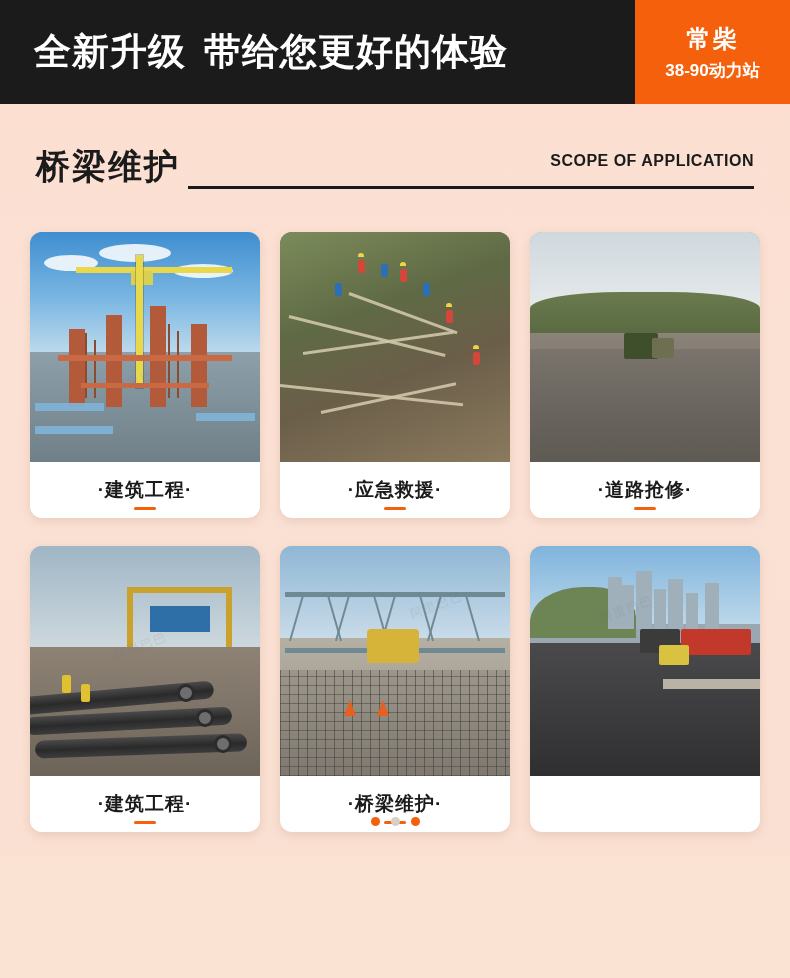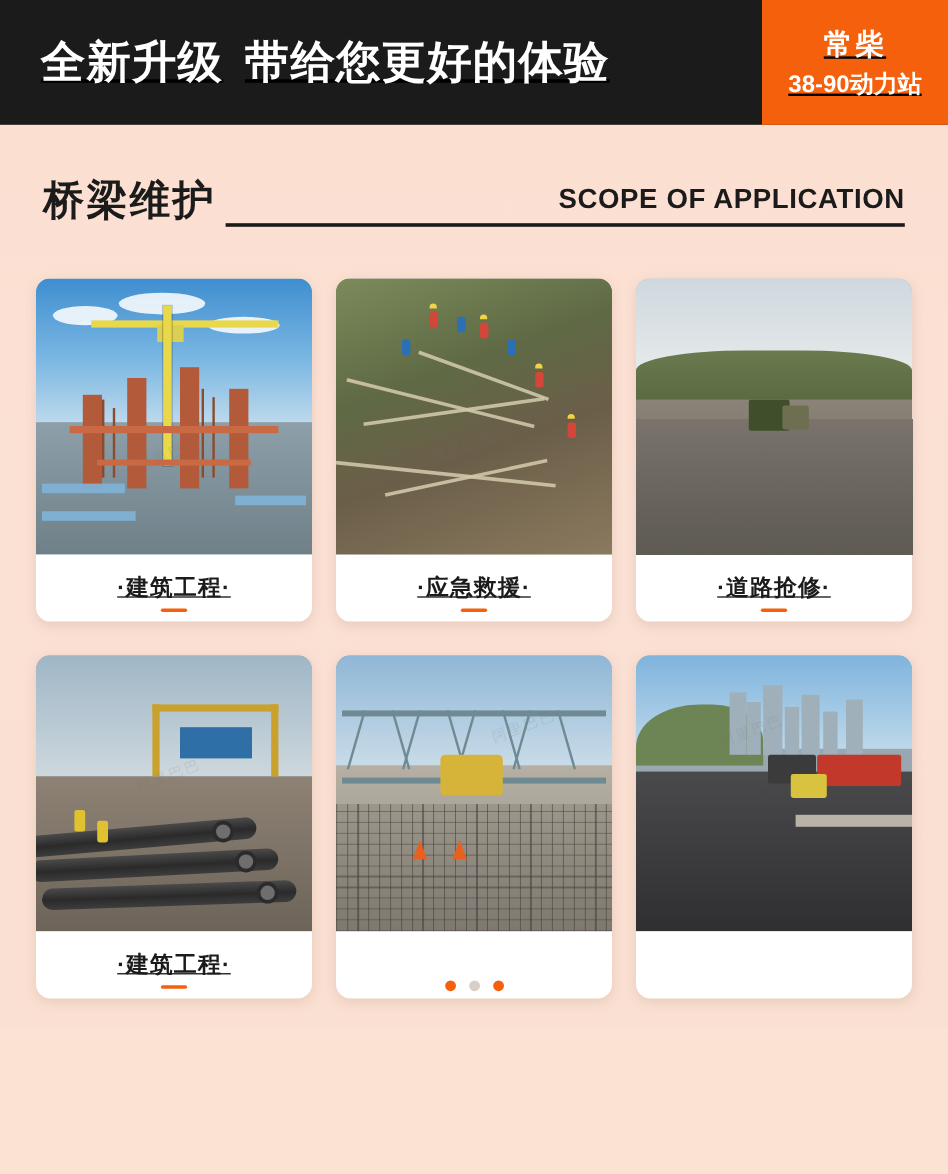--- a/index.html
+++ b/index.html
@@ -12,21 +12,20 @@
     background: #fbe3d3;
     font-family: "Liberation Sans", sans-serif;
     overflow: hidden;
   }
   .page {
     position: relative;
     width: 790px;
     height: 856px;
     background: linear-gradient(180deg, #fcded0 0%, #fbe1d4 40%, #fae0d2 100%);
     overflow: hidden;
-    text-decoration: underline;
   }
 
   
   .banner {
     position: relative;
     height: 104px;
     background: #1b1b1b;
     display: flex;
     align-items: stretch;
   }
@@ -53,21 +52,21 @@
     align-items: center;
     justify-content: center;
     gap: 4px;
   }
   .banner-badge .brand {
     font-size: 24px;
     font-weight: bold;
     letter-spacing: 2px;
   }
   .banner-badge .model {
-    font-size: 20px;
+    font-size: 17px;
     font-weight: bold;
     letter-spacing: 0px;
   }
 
   
   .section-head {
     position: relative;
     margin: 40px 36px 0 36px;
     height: 56px;
   }
@@ -85,21 +84,21 @@
     left: 152px;
     right: 0;
     top: 42px;
     height: 3px;
     background: #1b1b1b;
   }
   .sec-en {
     position: absolute;
     right: 0;
     top: 8px;
-    font-size: 23px;
+    font-size: 16px;
     font-weight: bold;
     color: #1b1b1b;
     letter-spacing: 0.5px;
     background: transparent;
     padding-left: 10px;
   }
 
   
   .grid {
     margin: 32px 30px 0 30px;
@@ -456,20 +455,21 @@
         <div class="truss-x" style="left:50%;transform:rotate(16deg);"></div>
         <div class="truss-x" style="left:60%;transform:rotate(-16deg);"></div>
         <div class="truss-x" style="left:70%;transform:rotate(16deg);"></div>
         <div class="truss-x" style="left:80%;transform:rotate(-16deg);"></div>
         <div class="mesh"></div>
         <div class="roller"></div>
         <div class="cone" style="left:28%;"></div>
         <div class="cone" style="left:42%;"></div>
         <div class="wm" style="left:56%;top:22%;">阿里巴巴</div>
       </div>
+      <div class="card-caption">·桥梁维护·</div>
     </div>
 
     <div class="card">
       <div class="card-photo p6">
         <div class="sky"></div>
         <div class="hill"></div>
         <div class="cityline">
           <div class="bldg" style="left:34%;width:14px;height:52px;"></div>
           <div class="bldg" style="left:40%;width:12px;height:44px;"></div>
           <div class="bldg" style="left:46%;width:16px;height:58px;"></div>

